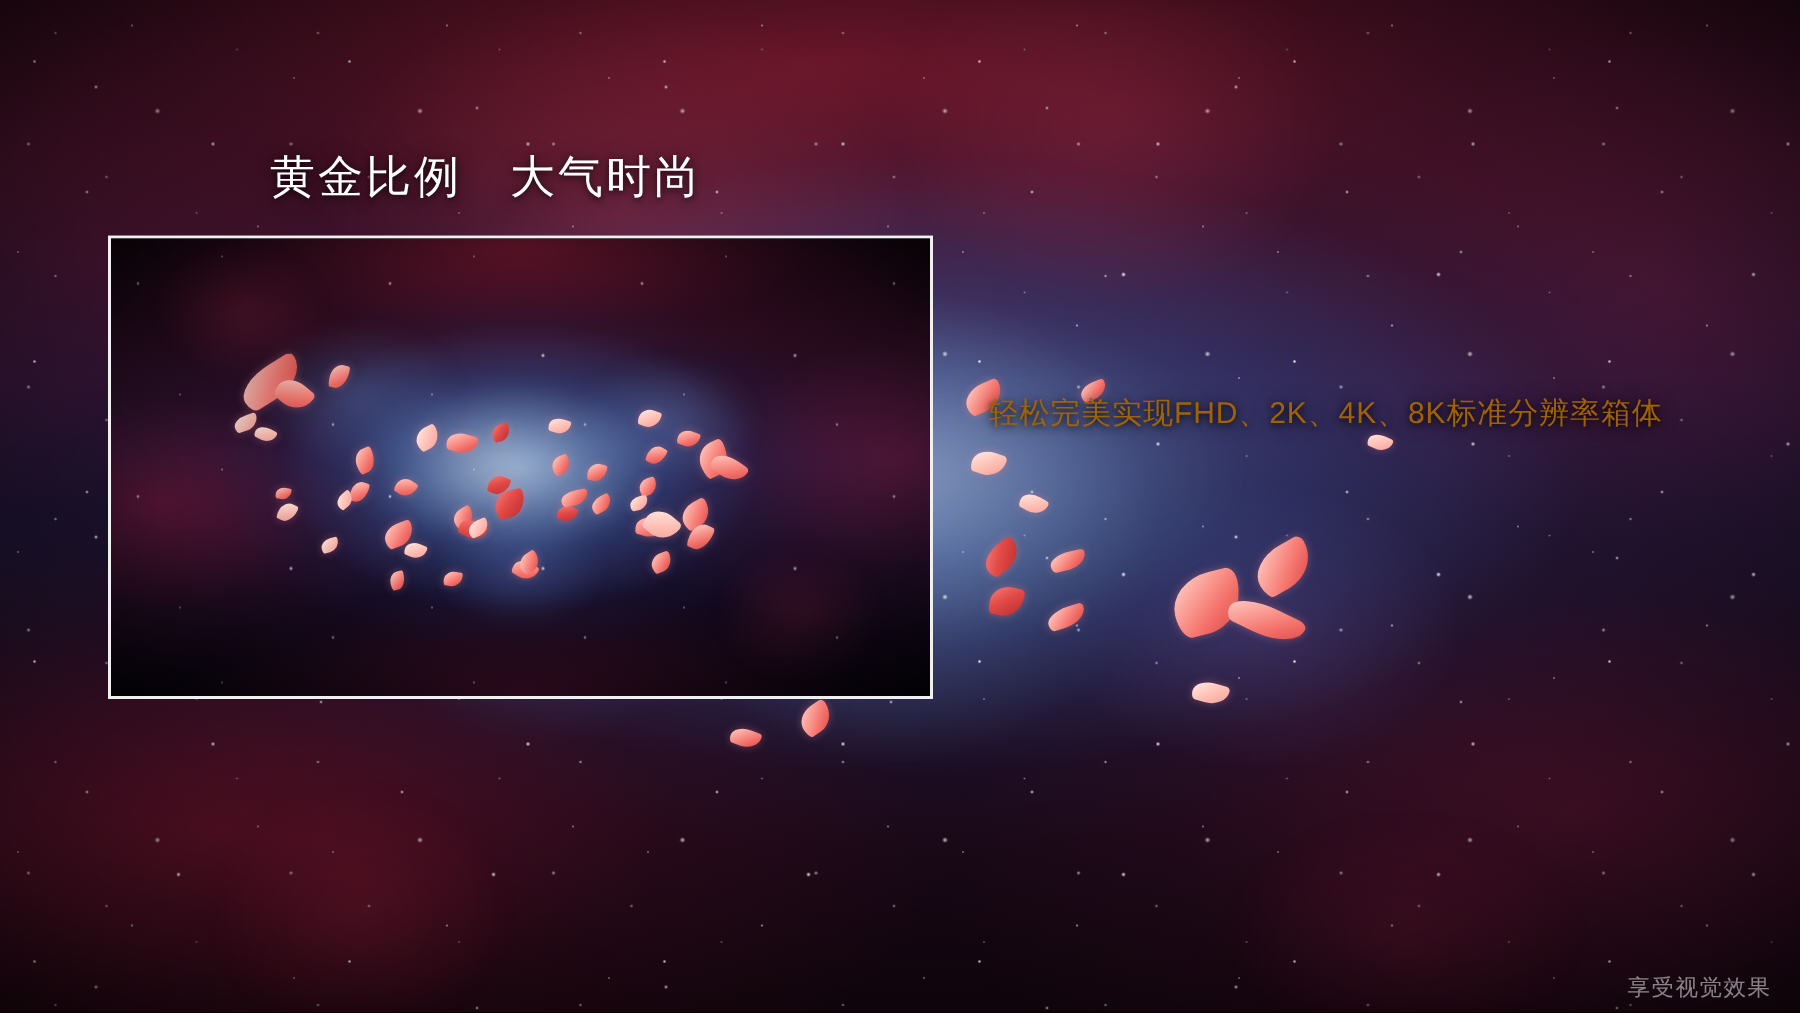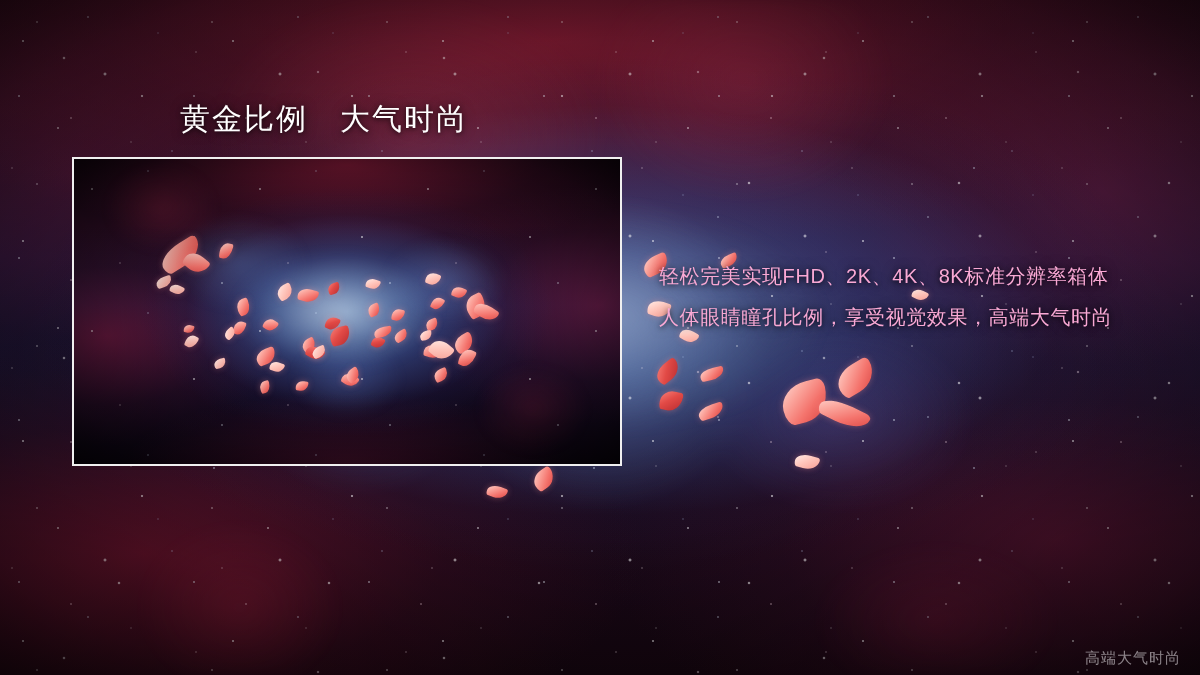--- a/index.html
+++ b/index.html
@@ -179,21 +179,21 @@
 
   #body-text {
     position: absolute;
     left: 659px;
     top: 256px;
     width: 520px;
   }
   .body-line {
     font-size: 20px;
     line-height: 41px;
-    color: #f9a8d4;
+    color: #a16207;
     letter-spacing: .6px;
     white-space: nowrap;
     text-shadow: 0 1px 5px rgba(0,0,0,0.72), 0 0 12px rgba(0,0,0,0.50);
   }
 
   #watermark {
     position: absolute;
     left: 1085px;
     top: 649px;
     font-size: 15px;
@@ -282,18 +282,17 @@
     <div class="petal pale" style="left:140px; top:200px; width:12px; height:9px; transform:rotate(-16deg);"></div>
     <div class="petal pale" style="left:112px; top:176px; width:11px; height:13px; transform:rotate(28deg);"></div>
 
     <div class="pic-layer pic-vignette"></div>
   </div>
 
   <div id="slide-title">黄金比例　大气时尚</div>
 
   <div id="body-text">
     <div class="body-line">轻松完美实现FHD、2K、4K、8K标准分辨率箱体</div>
-    <div class="body-line">人体眼睛瞳孔比例，享受视觉效果，高端大气时尚</div>
   </div>
 
-  <div id="watermark">高端大气时尚</div>
+  <div id="watermark">享受视觉效果</div>
 
 </div>
 
 </body></html>

